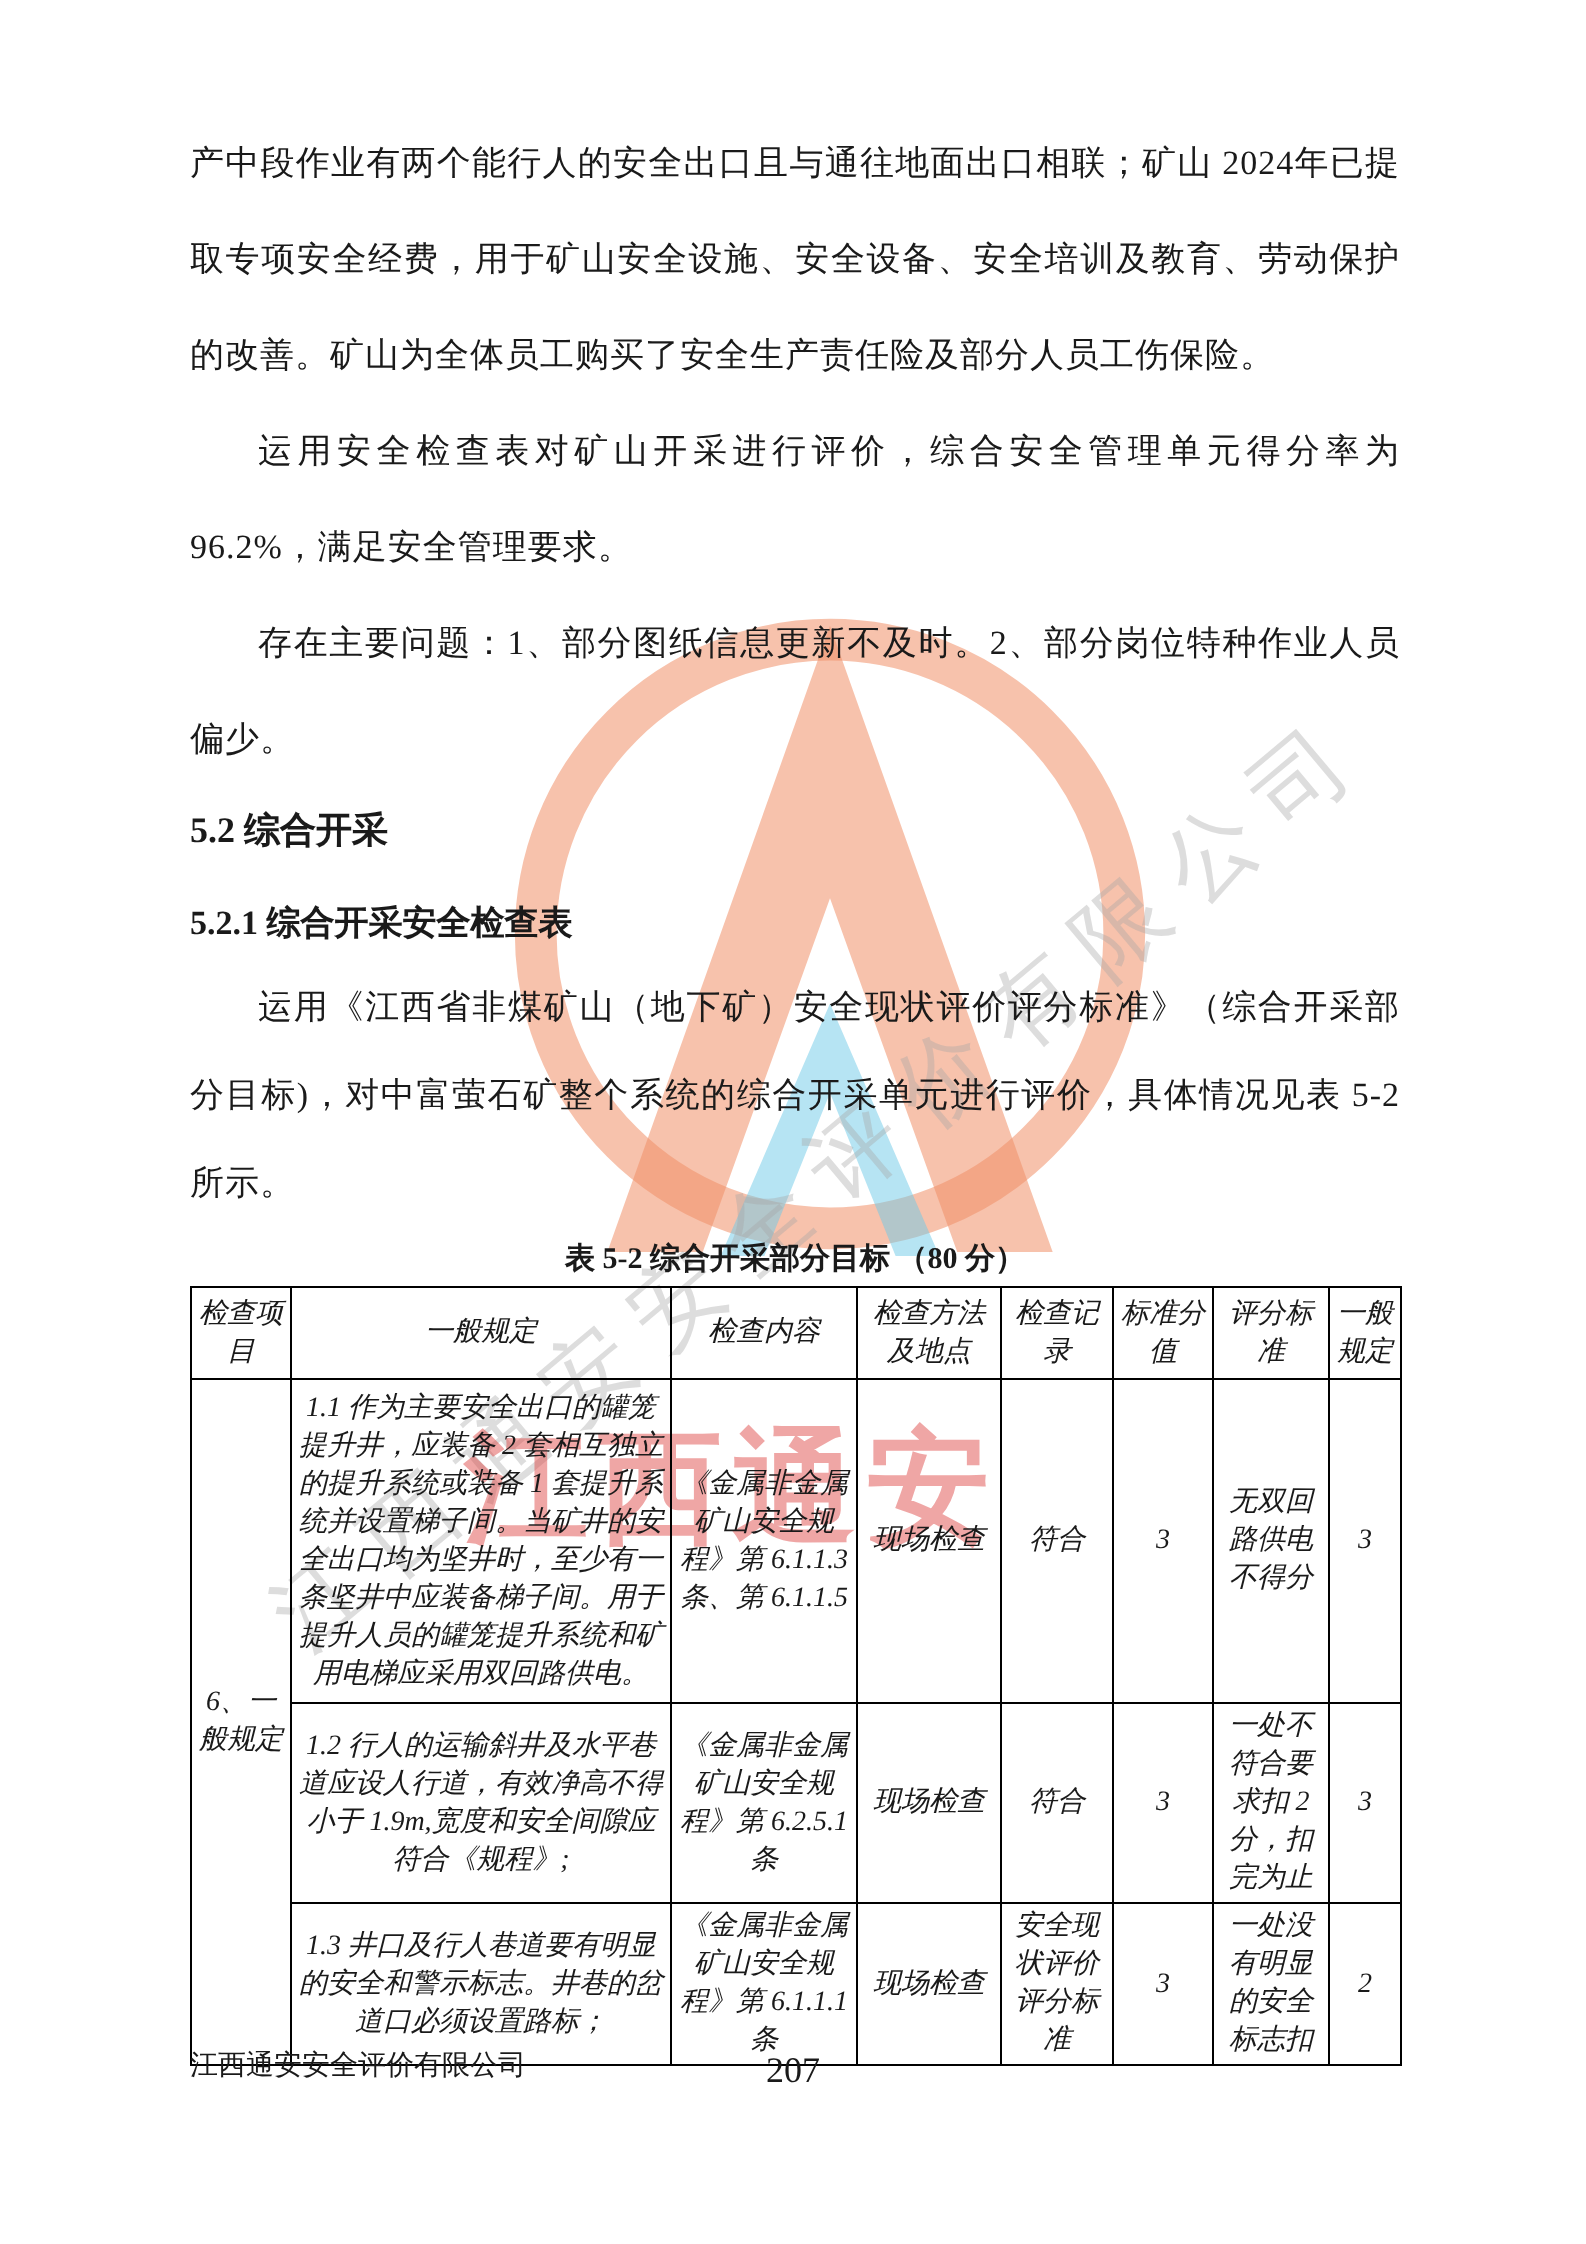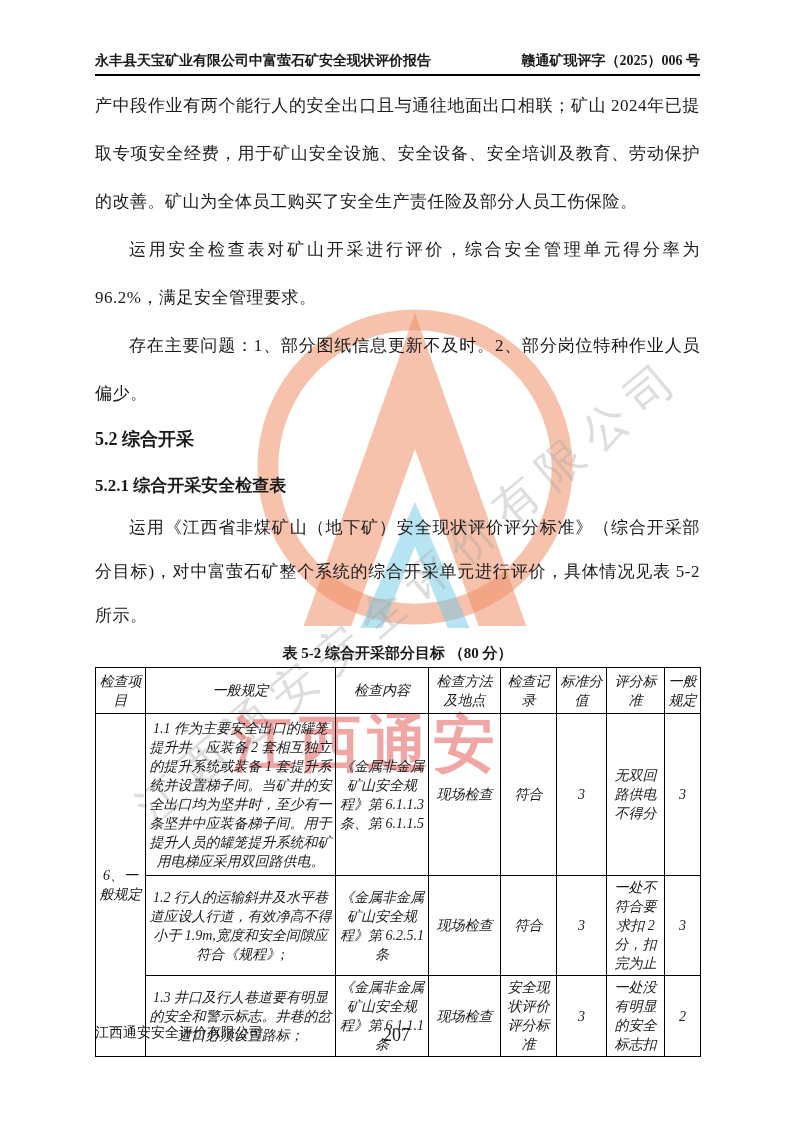--- a/index.html
+++ b/index.html
@@ -126,24 +126,20 @@
       <circle cx="170" cy="170" r="148" fill="none" stroke-width="21" opacity="0.55" stroke="#F09068"></circle>
       <path d="M170,15 L282,330 L234,330 L170,152 L106,330 L58,330 Z" opacity="0.55" fill="#F09068"></path>
       <path d="M170,205 L225,332 L203,332 L170,250 L137,332 L115,332 Z" opacity="0.5" fill="#6EC9E8"></path>
     </svg>
     <div class="wm-gray-text">江西通安安全评价有限公司</div>
     <div class="wm-red-text">江西通安</div>
   </div>
 
   <div class="content">
 
-    <div class="pg-header">
-      <span>永丰县天宝矿业有限公司中富萤石矿安全现状评价报告</span>
-      <span>赣通矿现评字（2025）006 号</span>
-    </div>
 
     <div class="body-text">
       <p class="p1">产中段作业有两个能行人的安全出口且与通往地面出口相联；矿山 2024年已提取专项安全经费，用于矿山安全设施、安全设备、安全培训及教育、劳动保护的改善。矿山为全体员工购买了安全生产责任险及部分人员工伤保险。</p>
       <p class="indent">运用安全检查表对矿山开采进行评价，综合安全管理单元得分率为96.2%，满足安全管理要求。</p>
       <p class="indent">存在主要问题：1、部分图纸信息更新不及时。2、部分岗位特种作业人员偏少。</p>
       <h2 class="sec">5.2 综合开采</h2>
       <h3 class="subsec">5.2.1 综合开采安全检查表</h3>
       <p class="indent p4">运用《江西省非煤矿山（地下矿）安全现状评价评分标准》（综合开采部分目标)，对中富萤石矿整个系统的综合开采单元进行评价，具体情况见表 5-2 所示。</p>
     </div>
 

